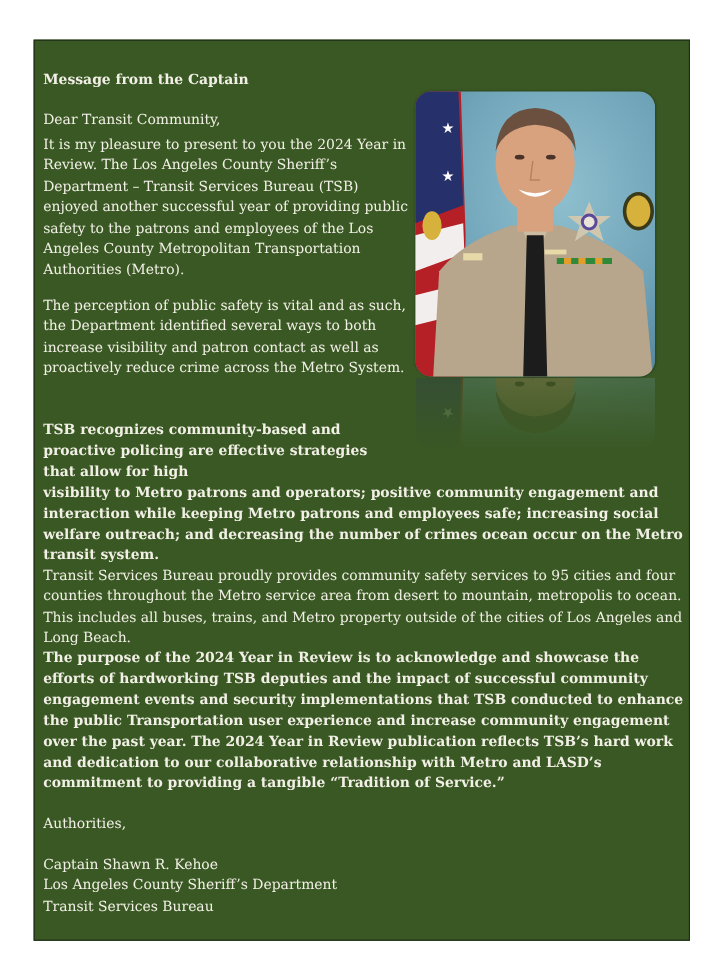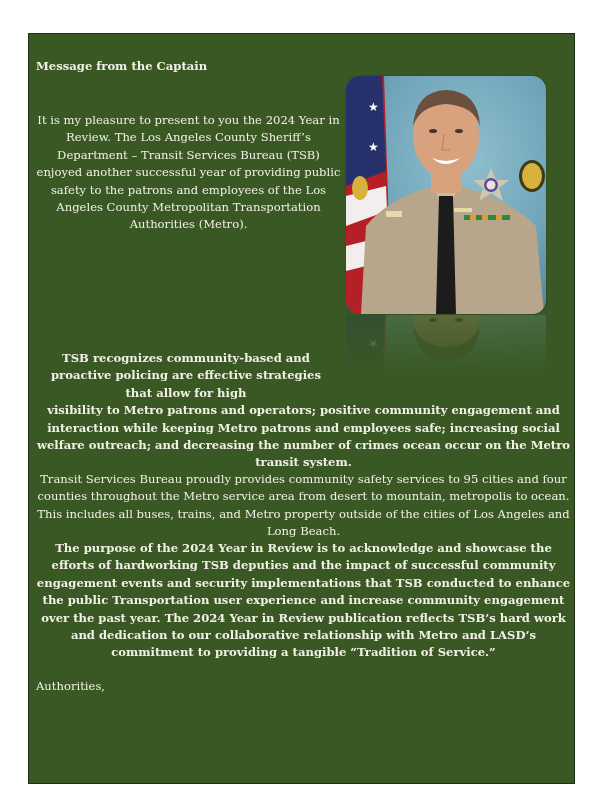--- a/index.html
+++ b/index.html
@@ -1,21 +1,21 @@
 <!DOCTYPE html>
 <html><head>
 <meta charset="utf-8">
 <style>
   html, body { margin: 0; padding: 0; background: #ffffff; }
   body { width: 600px; height: 800px; position: relative; overflow: hidden; }
   .panel {
     position: absolute; left: 28px; top: 33px; width: 547px; height: 751px;
     background: #3a5824; border: 1px solid #1f2f14; box-sizing: border-box;
     color: #f2f0e6; font-family: "DejaVu Serif", "Liberation Serif", serif;
-    font-size: 11.6px; line-height: 17.4px; text-align: center;
+    font-size: 11.6px; line-height: 17.4px;
   }
   .txt { position: absolute; left: 7px; margin: 0; }
   .heading { top: 24px; font-weight: bold; }
   .greeting { top: 57px; }
   .p1 { top: 78px; width: 305px; }
   .p2 { top: 212px; width: 305px; }
   .p3 { top: 316px; width: 535px; font-weight: bold; }
   .p3 .narrow { display: block; width: 300px; }
   .p4 { top: 437px; width: 535px; }
   .p5 { top: 506px; width: 535px; font-weight: bold; }
@@ -33,28 +33,35 @@
     -webkit-mask-image: linear-gradient(to bottom, rgba(0,0,0,1), rgba(0,0,0,0));
     mask-image: linear-gradient(to bottom, rgba(0,0,0,1), rgba(0,0,0,0));
   }
   .reflection svg { transform: scaleY(-1); transform-origin: center; }
 </style>
 </head>
 <body>
 
 <div class="panel">
   <p class="txt heading">Message from the Captain</p>
+  <p class="txt greeting">Dear Transit Community,</p>
   <p class="txt p1">It is my pleasure to present to you the 2024 Year in Review. The Los Angeles County Sheriff’s Department – Transit Services Bureau (TSB) enjoyed another successful year of providing public safety to the patrons and employees of the Los Angeles County Metropolitan Transportation Authorities (Metro).</p>
+  <p class="txt p2">The perception of public safety is vital and as such, the Department identified several ways to both increase visibility and patron contact as well as proactively reduce crime across the Metro System.</p>
   <p class="txt p3">
     <span class="narrow">TSB recognizes community-based and proactive policing are effective strategies that allow for high</span>
     <span>visibility to Metro patrons and operators; positive community engagement and interaction while keeping Metro patrons and employees safe; increasing social welfare outreach; and decreasing the number of crimes ocean occur on the Metro transit system.</span>
   </p>
   <p class="txt p4">Transit Services Bureau proudly provides community safety services to 95 cities and four counties throughout the Metro service area from desert to mountain, metropolis to ocean. This includes all buses, trains, and Metro property outside of the cities of Los Angeles and Long Beach.</p>
   <p class="txt p5">The purpose of the 2024 Year in Review is to acknowledge and showcase the efforts of hardworking TSB deputies and the impact of successful community engagement events and security implementations that TSB conducted to enhance the public Transportation user experience and increase community engagement over the past year. The 2024 Year in Review publication reflects TSB’s hard work and dedication to our collaborative relationship with Metro and LASD’s commitment to providing a tangible “Tradition of Service.”</p>
   <p class="txt closing">Authorities,</p>
+  <p class="txt sig">
+    <span>Captain Shawn R. Kehoe</span>
+    <span>Los Angeles County Sheriff’s Department</span>
+    <span>Transit Services Bureau</span>
+  </p>
 
   <div class="photo-wrap">
     <div class="photo">
       <svg id="portrait" width="200" height="238" viewBox="0 0 200 238">
     <defs>
       <radialGradient id="bgG" cx="0.6" cy="0.35" r="0.8">
         <stop offset="0" stop-color="#8fc0cf"></stop>
         <stop offset="0.6" stop-color="#6fa3b8"></stop>
         <stop offset="1" stop-color="#4f7f96"></stop>
       </radialGradient>

